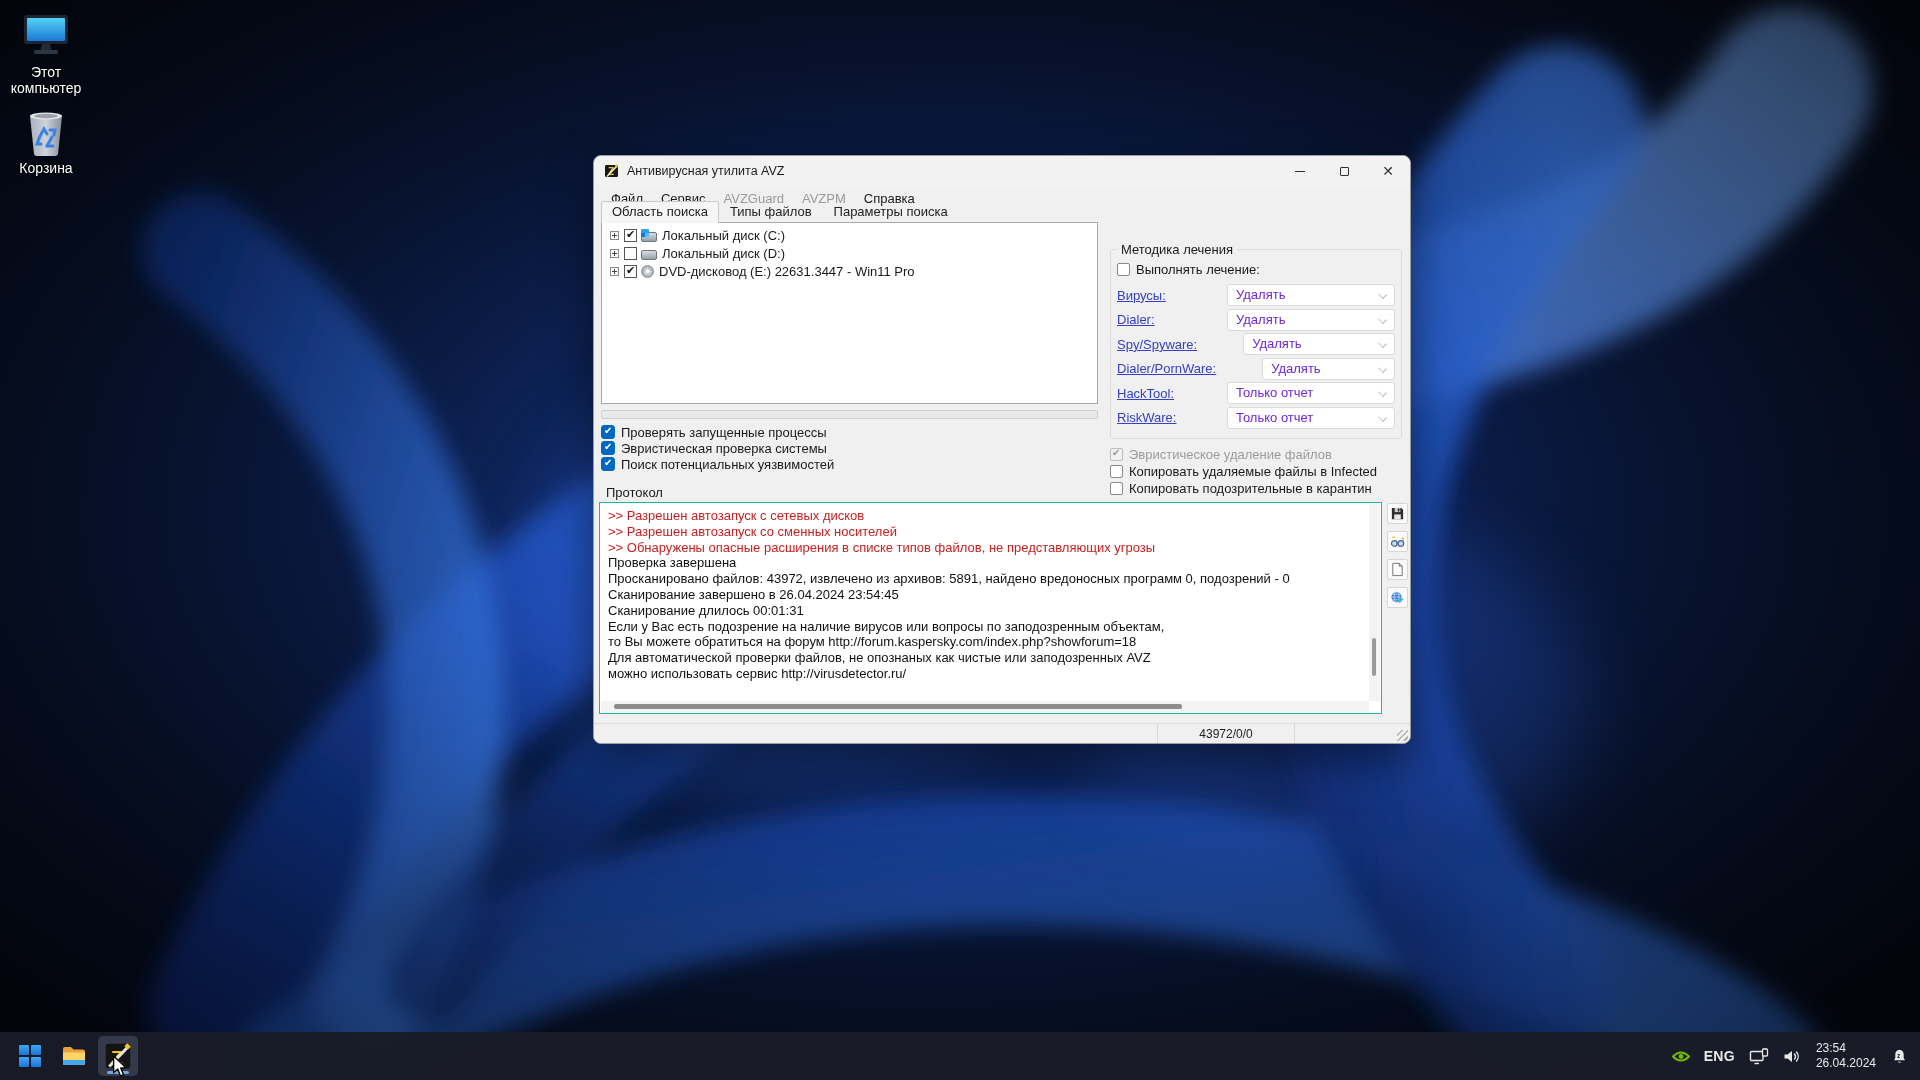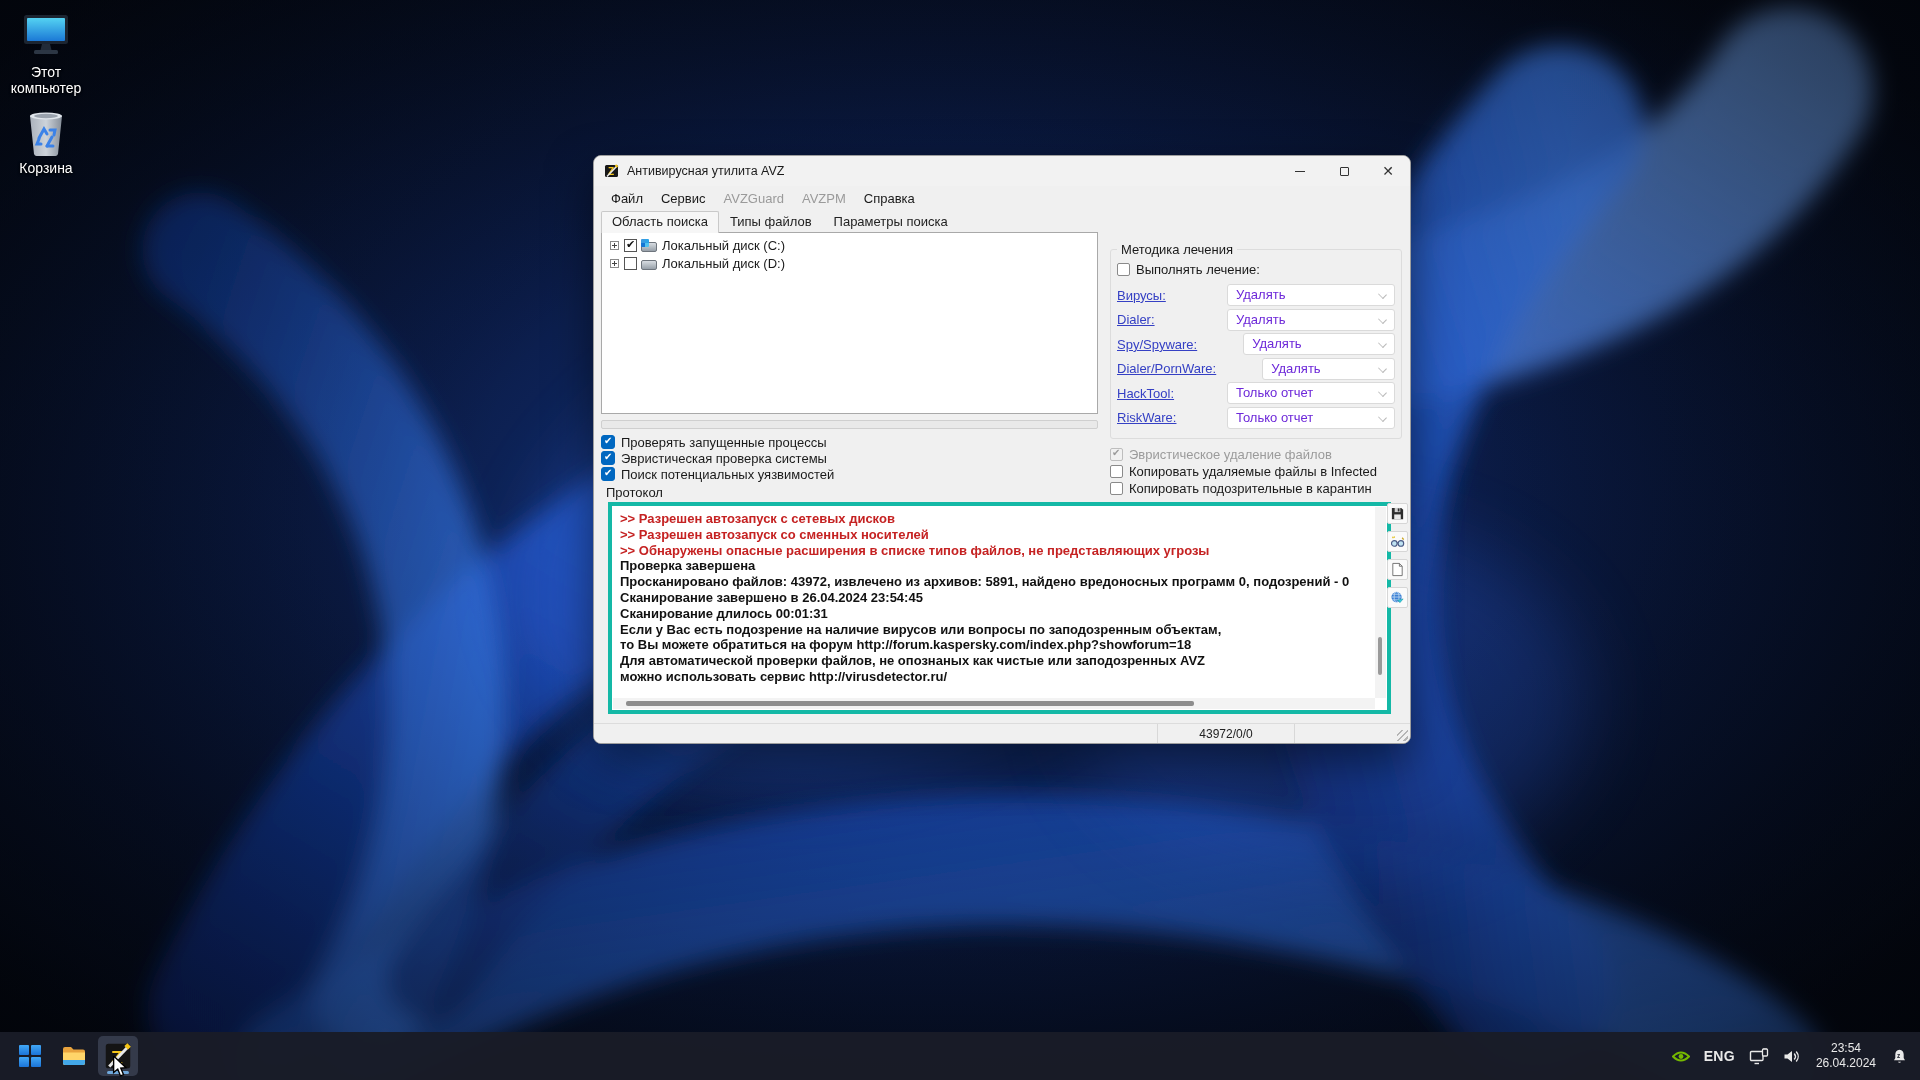--- a/index.html
+++ b/index.html
@@ -22,21 +22,21 @@
   .cap-btn { width:44px; height:100%; display:flex; align-items:center; justify-content:center; color:#333; }
   .glyph-min { width:10px; height:1px; background:#333; }
   .glyph-max { width:9px; height:9px; border:1px solid #333; border-radius:1px; }
   .glyph-close { font-size:14px; line-height:1; }
 
   .menubar { position:absolute; left:2px; top:30px; right:2px; height:24px; display:flex; align-items:center; padding-left:6px; background:#f0f0f0; }
   .menu-item { padding:3px 9px; font-size:13px; }
   .menu-item.disabled { color:#9a9a9a; }
 
   
-  .left-col { position:absolute; left:7px; top:55px; width:497px; }
+  .left-col { position:absolute; left:7px; top:45px; width:497px; }
   .tabs { display:flex; height:21px; align-items:flex-end; }
   .tab { padding:2px 10px 3px; font-size:13px; color:#222; border:1px solid transparent; border-bottom:none; }
   .tab.active { background:#f6f6f6; border-color:#c9c9c9; border-radius:2px 2px 0 0; position:relative; top:1px; padding-bottom:4px; }
   .tree { height:182px; background:#fff; border:1px solid #a9a9a9; padding:3px 2px; overflow:hidden; }
   .tree-item { display:flex; align-items:center; height:18px; }
   .expand { width:9px; height:9px; border:1px solid #8a8a8a; background:#fff; margin:0 5px 0 6px; position:relative; flex:none; }
   .expand::before { content:""; position:absolute; left:1px; right:1px; top:3px; height:1px; background:#444; }
   .expand::after { content:""; position:absolute; top:1px; bottom:1px; left:3px; width:1px; background:#444; }
   .cb-classic { width:13px; height:13px; border:1px solid #555; background:#fff; margin-right:4px; position:relative; flex:none; }
   .cb-classic.checked::before { content:"✔"; position:absolute; left:1px; top:-2px; font-size:11px; color:#111; }
@@ -72,21 +72,21 @@
   .btn.disabled { background:#f5f5f5; border-color:#dedede; color:#a6a6a6; }
   .cbtn-ico { width:15px; height:15px; border-radius:50%; position:relative; flex:none; }
   .play-icon { background:#17a317; }
   .play-icon::before { content:""; position:absolute; left:5.5px; top:4px; border-left:6px solid #fff; border-top:3.5px solid transparent; border-bottom:3.5px solid transparent; }
   .pause-icon, .stop-icon { background:#b9b9b9; }
   .pause-icon::before { content:""; position:absolute; left:4.5px; top:4px; width:2px; height:7px; background:#f2f2f2; box-shadow:4px 0 0 #f2f2f2; }
   .stop-icon::before { content:""; position:absolute; left:4.5px; top:4.5px; width:6px; height:6px; background:#f2f2f2; }
 
   
   .proto-title { position:absolute; left:12px; top:329px; font-size:13px; }
-  .log { position:absolute; left:14px; top:346px; width:783px; height:212px; background:#fff; border:4px solid #14b8a6; overflow:hidden;font-weight:bold; }
+  .log { position:absolute; left:5px; top:346px; width:783px; height:212px; background:#fff; border:1px solid #14b8a6; overflow:hidden; }
   .log-lines { padding:5px 8px 0; }
   .log-line { font-size:13px; line-height:15.8px; white-space:nowrap; color:#111; }
   .log-line.warning { color:#c52222; }
   .vscroll { position:absolute; right:1px; top:1px; bottom:12px; width:11px; background:#f3f3f3; }
   .vthumb { position:absolute; left:3px; top:68%; width:4px; height:38px; background:#9a9a9a; border-radius:2px; }
   .hscroll { position:absolute; left:1px; right:12px; bottom:1px; height:11px; background:#f3f3f3; }
   .hthumb { position:absolute; left:13px; top:3px; width:568px; height:5px; background:#8d8d8d; border-radius:2px; }
   .side-icons { position:absolute; left:793px; top:347px; width:22px; }
   .side-btn { width:21px; height:21px; border:1px solid #d6d6d6; border-radius:2px; background:#fafafa; margin-bottom:7px; display:flex; align-items:center; justify-content:center; }
   .side-btn:nth-child(4) { margin-top:3px; }
@@ -102,21 +102,21 @@
   .taskbar { position:absolute; left:0; right:0; bottom:0; height:48px; background:rgba(25,28,39,.97); display:flex; align-items:center; }
   .tb-left { display:flex; align-items:center; gap:4px; margin-left:10px; }
   .tb-btn { width:40px; height:40px; border-radius:5px; display:flex; align-items:center; justify-content:center; position:relative; }
   .tb-btn.active { background:#343a4a; }
   .tb-btn.active::after { content:""; position:absolute; bottom:2px; left:50%; transform:translateX(-50%); width:22px; height:3px; border-radius:2px; background:#6fa8dc; }
   .start-icon { width:22px; height:22px; display:grid; grid-template-columns:10px 10px; grid-template-rows:10px 10px; gap:2px; }
   .start-icon span { background:linear-gradient(180deg,#41a7f5,#1b74d8); border-radius:1px; }
   .tray { margin-left:auto; display:flex; align-items:center; color:#e9e9e9; margin-right:10px; }
   .tray-item { display:flex; align-items:center; padding:0 7px; height:40px; }
   .tray-lang { font-size:14px; font-weight:bold; letter-spacing:.3px; }
-  .tray-clock { text-align:center; font-size:12px; line-height:15px; padding:0 8px; }
+  .tray-clock { text-align:left; font-size:12px; line-height:15px; padding:0 8px; }
   .cursor { position:absolute; left:112px; top:1056px; z-index:50; }
 
   .ico-svg { display:block; }
 </style>
 </head>
 <body>
 
 <div class="desktop">
 
   <svg class="wallpaper" viewBox="0 0 1920 1080" preserveAspectRatio="none">
@@ -258,20 +258,26 @@
             <span class="tree-lbl">Локальный диск (C:)</span>
           </div>
 
           <div class="tree-item">
             <span class="expand"></span>
             <span class="cb-classic"></span>
             <span class="drive drive-d-icon"></span>
             <span class="tree-lbl">Локальный диск (D:)</span>
           </div>
 
+          <div class="tree-item">
+            <span class="expand"></span>
+            <span class="cb-classic checked"></span>
+            <span class="drive dvd-icon"></span>
+            <span class="tree-lbl">DVD-дисковод (E:) 22631.3447 - Win11 Pro</span>
+          </div>
         </div>
 
       <div class="progress"></div>
 
       <div class="scan-opts">
 
           <div class="opt-row">
             <span class="cb-blue"></span>
             <span>Проверять запущенные процессы</span>
           </div>

